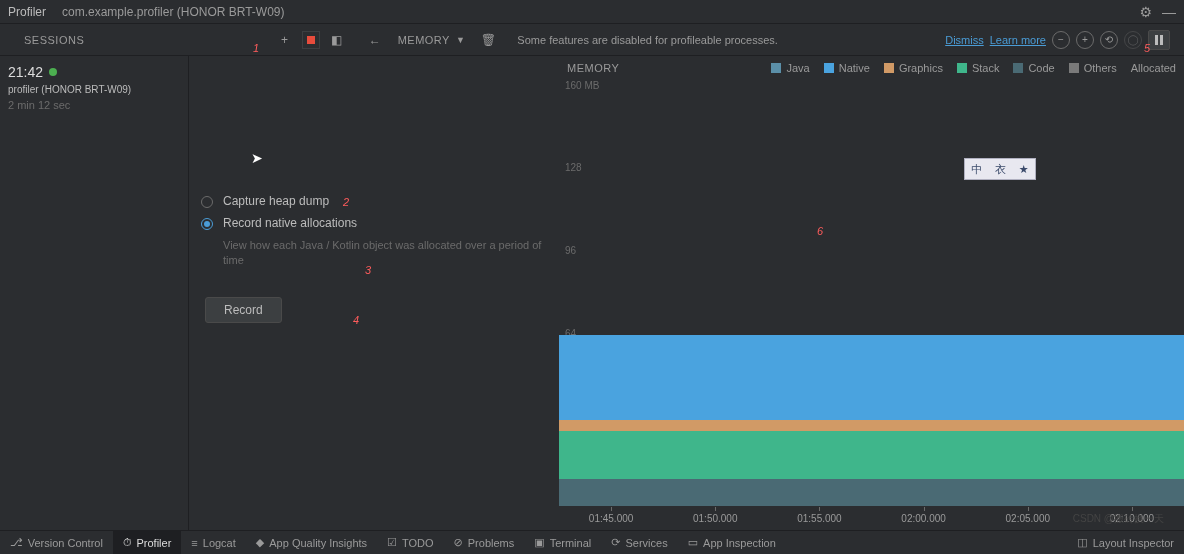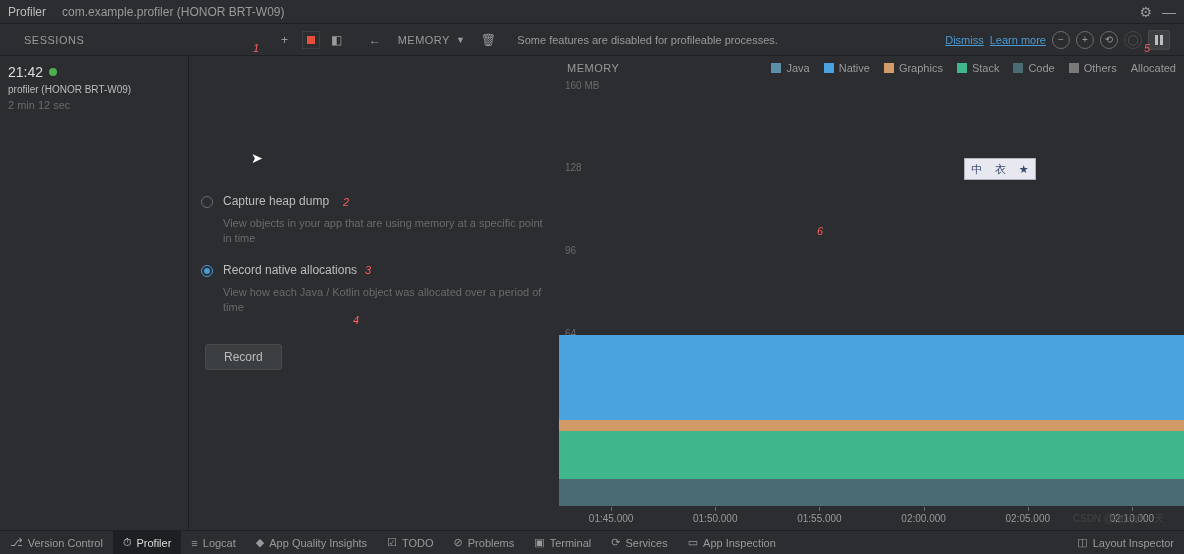--- a/index.html
+++ b/index.html
@@ -118,21 +118,20 @@
   </div>
 
   <div class="record-panel">
     <span class="cursor">➤</span>
     <div class="radio-group">
       <div class="radio-item">
         <span class="radio"></span>
         <span class="radio-label">Capture heap dump</span>
       </div>
       <span class="red-num" style="left:154px;top:140px">2</span>
-      <div class="radio-desc">View objects in your app that are using memory at a specific point in time</div>
 
       <div class="radio-item">
         <span class="radio sel">
             <span class="inner"></span>
           </span>
         <span class="radio-label">Record native allocations</span>
       </div>
       <span class="red-num" style="left:176px;top:208px">3</span>
 
       <span class="red-num" style="left:164px;top:258px">4</span>

